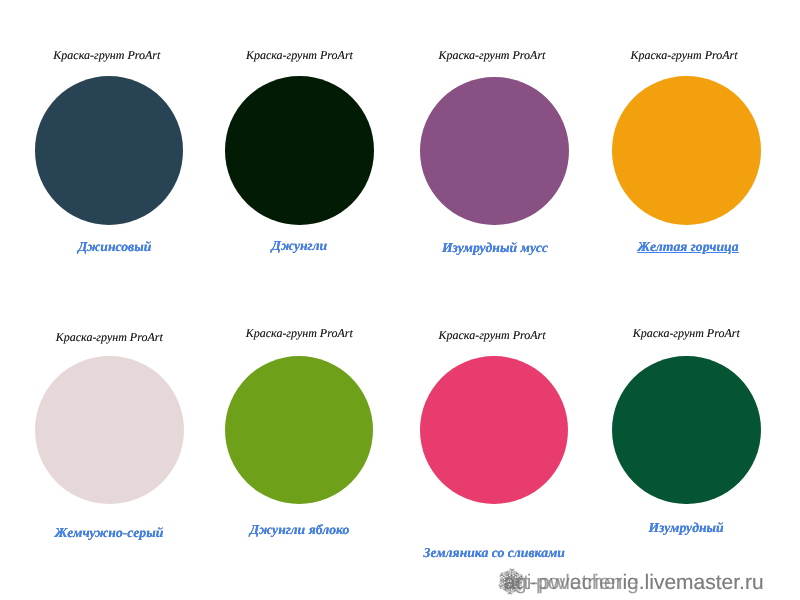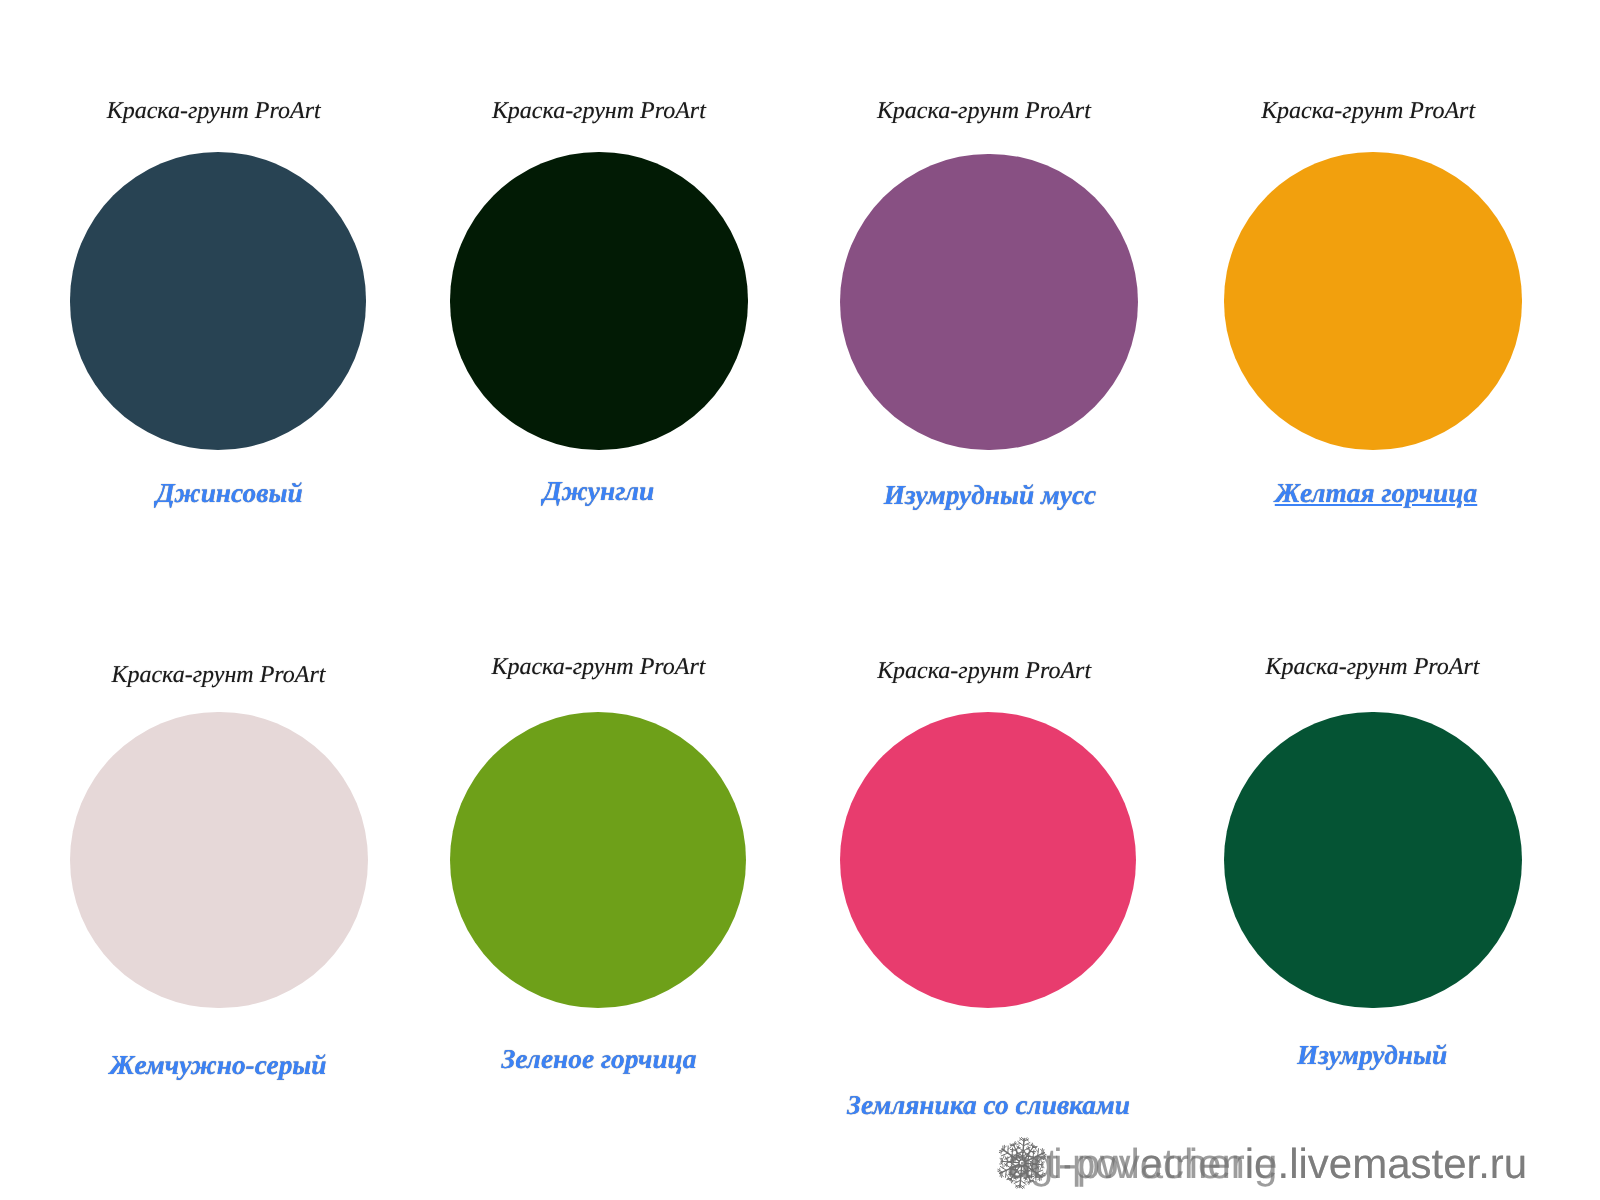--- a/index.html
+++ b/index.html
@@ -59,21 +59,21 @@
     <div class="cname" style="left:688px;top:239.99px;text-decoration:underline;">Желтая горчица</div>
   </div>
   <div class="cell">
     <div class="brand" style="left:109.25px;top:330.76px;">Краска-грунт ProArt</div>
     <div class="disc" style="left: 35.1px; top: 355.9px; width: 148.6px; height: 148.6px; background: rgb(230, 216, 216);"></div>
     <div class="cname" style="left:109.0px;top:526px;">Жемчужно-серый</div>
   </div>
   <div class="cell">
     <div class="brand" style="left:299.25px;top:327.16px;">Краска-грунт ProArt</div>
     <div class="disc" style="left: 224.8px; top: 355.9px; width: 148.6px; height: 148.6px; background: rgb(110, 160, 25);"></div>
-    <div class="cname" style="left:299.5px;top:523.09px;">Зеленое горчица</div>
+    <div class="cname" style="left:299.5px;top:523.09px;">Джунгли яблоко</div>
   </div>
   <div class="cell">
     <div class="brand" style="left:492.05px;top:329.46px;">Краска-грунт ProArt</div>
     <div class="disc" style="left: 419.8px; top: 355.9px; width: 148.6px; height: 148.6px; background: rgb(232, 60, 110);"></div>
     <div class="cname" style="left:494.25px;top:518.09px;margin-top:28px;">Земляника со сливками</div>
   </div>
   <div class="cell">
     <div class="brand" style="left:686.25px;top:327.16px;">Краска-грунт ProArt</div>
     <div class="disc" style="left: 612.4px; top: 355.9px; width: 148.6px; height: 148.6px; background: rgb(5, 84, 52);"></div>
     <div class="cname" style="left:686.05px;top:520.69px;">Изумрудный</div>

